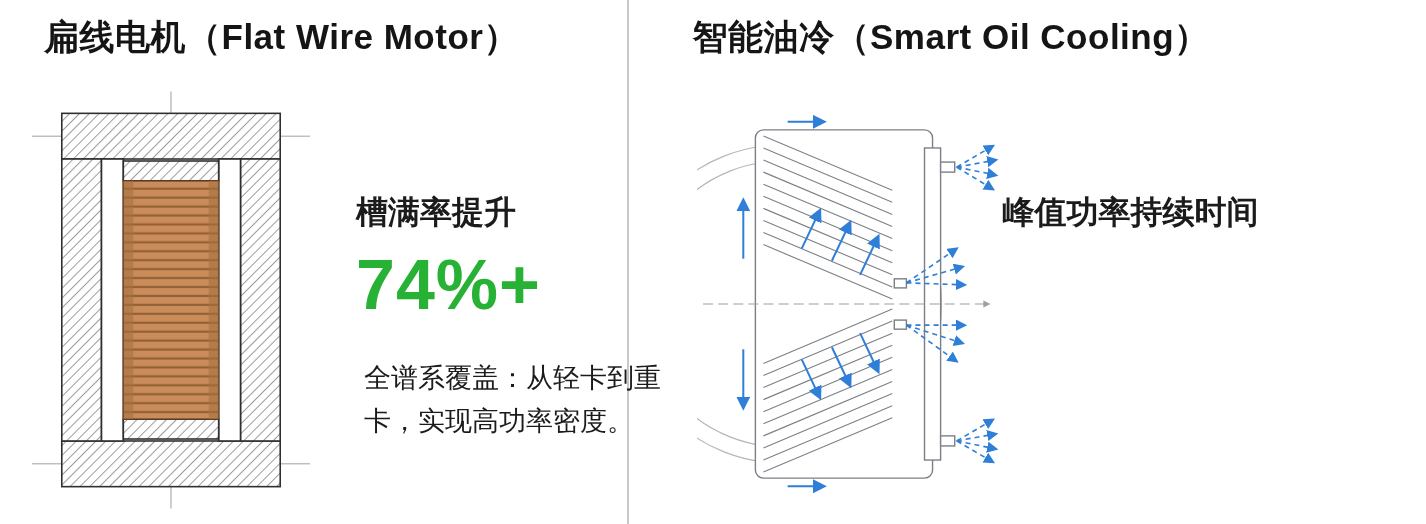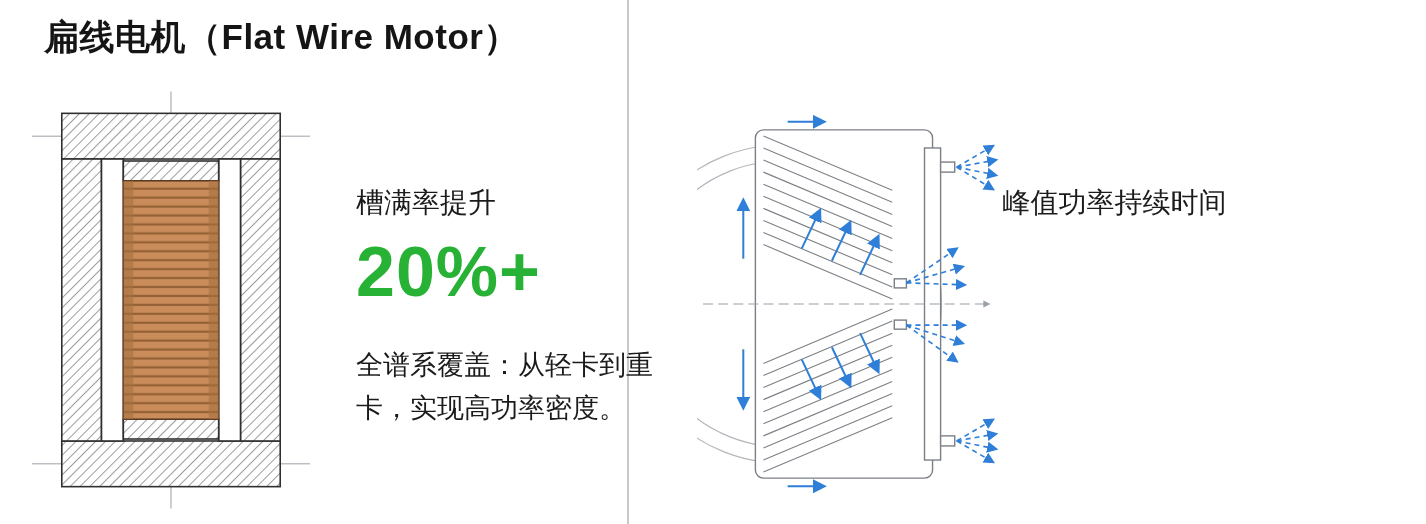--- a/index.html
+++ b/index.html
@@ -19,23 +19,23 @@
     letter-spacing:0.5px;white-space:nowrap;
   }
   .panel.left .panel-title{left:44px;}
   .panel.right .panel-title{left:64px;}
   .drawing{position:absolute;}
   .drawing.motor{left:32px;top:88px;width:278px;height:424px;}
   .drawing.oil{left:68px;top:96px;width:302px;height:416px;}
   .stat-block{position:absolute;top:176px;}
   .panel.left .stat-block{left:356px;width:318px;}
   .panel.right .stat-block{left:374px;width:310px;}
-  .stat-label{font-size:28px;font-weight:400;color:#1b1b1b;margin:8px 0 14px 0;}
+  .stat-label{font-size:32px;font-weight:700;color:#1b1b1b;margin:15px 0 14px 0;}
   .stat-value{font-size:70px;font-weight:800;color:#27b135;margin:0 0 34px 0;line-height:1.05;letter-spacing:1px;}
-  .stat-desc{font-size:27px;line-height:1.62;color:#1b1b1b;margin:0;}
+  .stat-desc{font-size:27px;line-height:1.62;color:#1b1b1b;margin:8px;}
 </style>
 </head>
 <body>
 
 <div class="container">
 
   <div class="panel left">
     <div class="panel-title">扁线电机（Flat Wire Motor）</div>
 
     <svg class="drawing motor" viewBox="0 0 280 420" aria-hidden="true">
@@ -67,28 +67,29 @@
       </g>
       <g>
         <rect x="92" y="90" width="96" height="240" fill="url(#copper)" stroke="#5f3a1e" stroke-width="1.4"></rect>
         <rect x="92" y="90" width="10" height="240" fill="#a6713f" opacity="0.6"></rect>
         <rect x="178" y="90" width="10" height="240" fill="#a6713f" opacity="0.6"></rect>
       </g>
     </svg>
 
     <div class="stat-block">
       <p class="stat-label">槽满率提升</p>
-      <p class="stat-value">20%+</p>
+      <p class="stat-value">74%+</p>
       <p class="stat-desc">全谱系覆盖：从轻卡到重卡，实现高功率密度。</p>
     </div>
   </div>
 
   <div class="divider"></div>
 
   <div class="panel right">
+    <div class="panel-title">智能油冷（Smart Oil Cooling）</div>
 
     <svg class="drawing oil" viewBox="0 0 300 410" aria-hidden="true">
       <defs>
         <marker id="arrB" markerWidth="8" markerHeight="8" refX="5.5" refY="3.5" orient="auto">
           <path d="M0,0 L7,3.5 L0,7 Z" fill="#2f7ed8"></path>
         </marker>
         <marker id="arrG" markerWidth="8" markerHeight="8" refX="5.5" refY="3.5" orient="auto">
           <path d="M0,0 L7,3.5 L0,7 Z" fill="#9aa0a6"></path>
         </marker>
       </defs>

